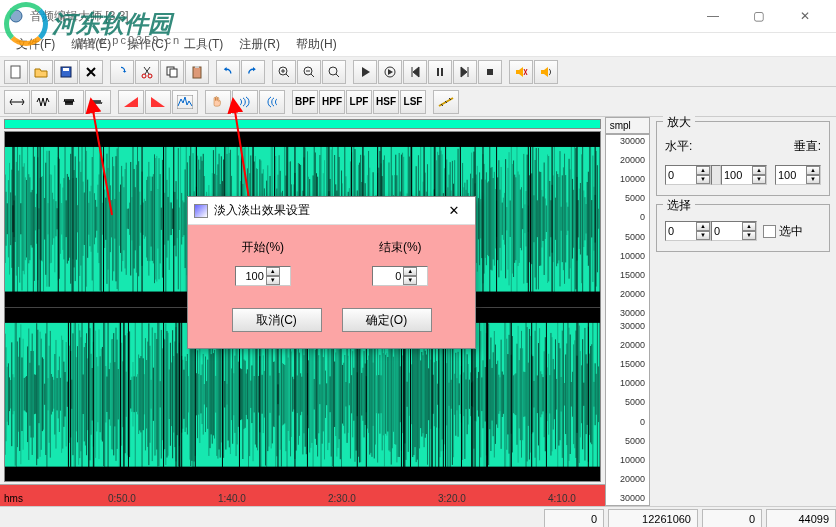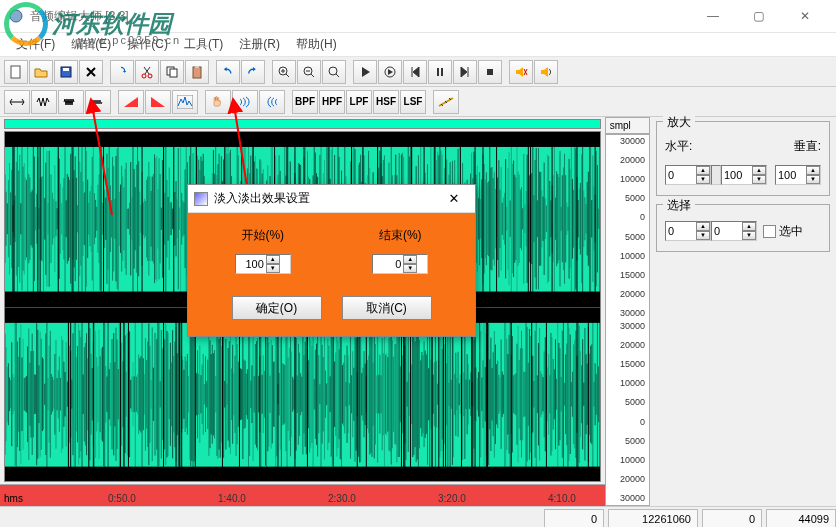--- a/index.html
+++ b/index.html
@@ -49,21 +49,21 @@
 .spinner-wrap input { width:30px; border:none; font-size:11px; padding:1px 2px; text-align:left; outline:none; }
 .spin-btns { display:flex; flex-direction:column; }
 .spin-btns div { width:14px; height:9px; border:1px solid #888; background:linear-gradient(#fff,#ddd); font-size:6px; line-height:7px; text-align:center; cursor:pointer; }
 .slider-slot { width:10px; height:20px; border:1px inset #ccc; background:#e8e8e8; }
 
 .statusbar { height: 24px; background: #f0f0f0; border-top:1px solid #ccc; display:flex; align-items:center; font-size:11px; }
 .statusbar .cell { border:1px solid #bbb; height:20px; padding:2px 6px; margin-left:4px; min-width:60px; text-align:right; background:#f8f8f8; display:flex; align-items:center; justify-content:flex-end; }
 .statusbar .spacer { flex:1; }
 
 
-.dialog { position:absolute; left:187px; top:184px; width:289px; background:#f97316; border:1px solid #888; box-shadow: 3px 3px 8px rgba(0,0,0,0.3); z-index:100; }
+.dialog { position:absolute; left:187px; top:196px; width:289px; background:#fca5a5; border:1px solid #888; box-shadow: 3px 3px 8px rgba(0,0,0,0.3); z-index:100; }
 .dialog .dlg-title { height:28px; background:#fff; display:flex; align-items:center; padding:0 6px; border-bottom:1px solid #ddd; font-size:12px; }
 .dialog .dlg-title .dlg-icon { width:14px; height:14px; border:1px solid #888; margin-right:6px; background:linear-gradient(135deg,#66f,#fff); }
 .dialog .dlg-title .dlg-close { width:30px; text-align:center; cursor:pointer; font-size:13px; }
 .dialog .dlg-body { padding: 14px 18px; display:flex; gap: 24px; justify-content: space-around; }
 .dialog .field-col { text-align:center; }
 .dialog .field-col .flabel { font-size:12px; margin-bottom:10px; }
 .dialog .field-col .spinner-wrap { margin: 6px auto 0 auto; width:56px; }
 .dialog .dlg-footer { display:flex; gap:20px; justify-content:center; padding: 8px 0 16px 0; }
 .dialog .dlg-btn { width:90px; height:24px; border:1px solid #888; background:linear-gradient(#fdfdfd,#e0e0e0); font-size:12px; cursor:pointer; }
 
@@ -1585,22 +1585,22 @@
       <div class="spinner-wrap">
         <input style="text-align: right;" value="0">
         <div class="spin-btns">
             <div>▲</div>
             <div>▼</div>
           </div>
       </div>
     </div>
   </div>
   <div class="dlg-footer">
+    <button class="dlg-btn">取消(C)</button>
     <button class="dlg-btn">确定(O)</button>
-    <button class="dlg-btn">取消(C)</button>
   </div>
 </div>
 
 <div class="watermark">
   <div class="logo"></div>
   <span>河东软件园</span>
 </div>
 <div class="watermark-sub">www.pc0359.cn</div>
 
 <div class="arrow" style="left:82px; top:100px;">

